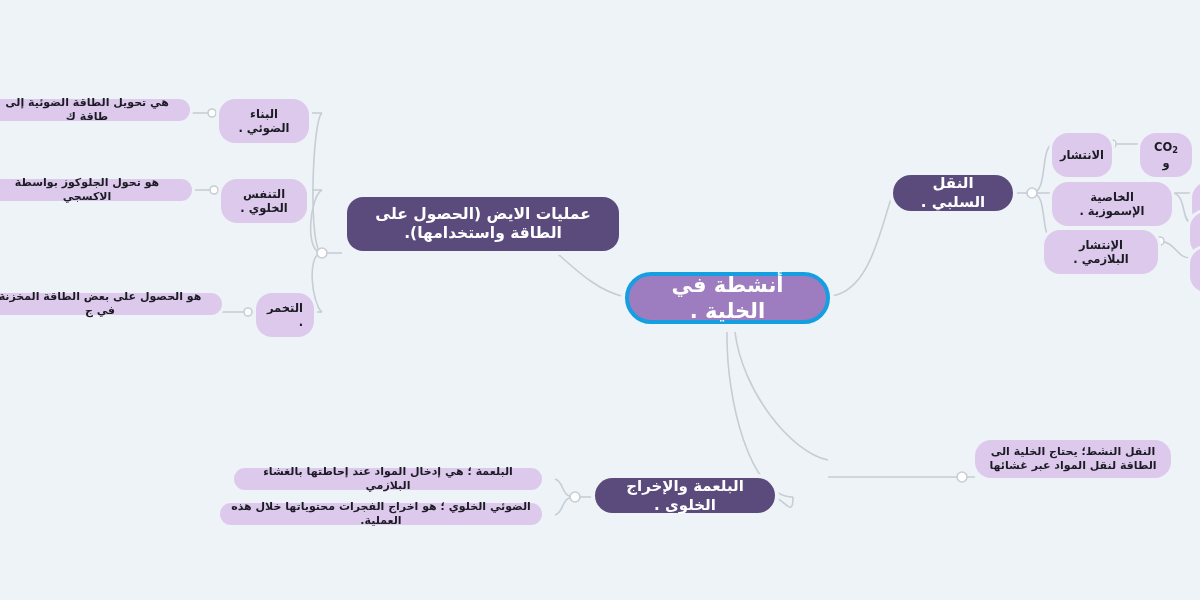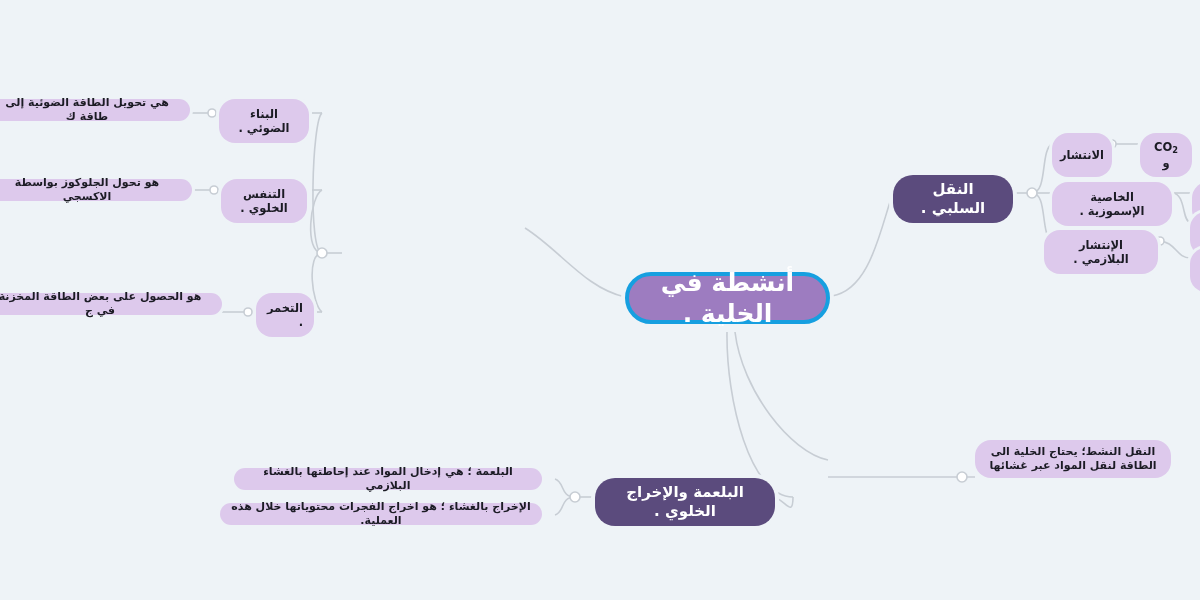--- a/index.html
+++ b/index.html
@@ -35,31 +35,31 @@
     line-height: 1.25;
     font-weight: bold;
     z-index: 5;
   }
   
   .node.root {
     background: #9d7cc0;
     border: 4px solid #169fe0;
     border-radius: 26px;
     color: #ffffff;
-    font-size: 25px;
+    font-size: 21px;
     padding: 0 14px;
     box-shadow: 0 0 0 4px #eef3f7;
   }
   
   .node.l1 {
     background: #5b4b7d;
     border-radius: 20px;
     color: #ffffff;
     font-size: 15px;
-    padding: 24px 14px;
+    padding: 12px 14px;
     box-shadow: 0 0 0 4px #eef3f7;
   }
   .node.l1.wide { font-size: 15.5px; }
   
   .node.l2 {
     background: #ddc9ec;
     border-radius: 16px;
     color: #1b1b24;
     font-size: 11.5px;
     padding: 22px 11px;
@@ -133,20 +133,21 @@
       <circle cx="1032" cy="193" r="5"></circle>
       <circle cx="1112" cy="144" r="4"></circle>
       <circle cx="1160" cy="241" r="4"></circle>
       <circle cx="962" cy="477" r="5"></circle>
       <circle cx="575" cy="497" r="5"></circle>
     </g>
   </svg>
 
   <div class="node root" style="left:625px; top:272px; width:205px; height:52px;">أنشطة في الخلية .</div>
 
+  <div class="node l1 wide" style="left:347px; top:197px; width:272px; height:54px; border-radius:16px;">عمليات الايض (الحصول على الطاقة واستخدامها).</div>
 
   <div class="node l2" style="left:219px; top:99px; width:90px; height:22px;">البناء الضوئي .</div>
   <div class="node l3 clip-right" style="left:-16px; top:99px; width:206px; height:22px;">هي تحويل الطاقة الضوئية إلى طاقة ك</div>
 
   <div class="node l2" style="left:221px; top:179px; width:86px; height:22px;">التنفس الخلوي .</div>
   <div class="node l3 clip-right" style="left:-18px; top:179px; width:210px; height:22px;">هو تحول الجلوكوز بواسطة الاكسجي</div>
 
   <div class="node l2" style="left:256px; top:293px; width:58px; height:22px;text-align:right;">التخمر .</div>
   <div class="node l3 clip-right" style="left:-22px; top:293px; width:244px; height:22px;">هو الحصول على بعض الطاقة المخزنة في ج</div>
 
@@ -161,15 +162,15 @@
   <div class="node l2 clip-right" style="left:1192px; top:182px; width:40px; height:22px;"></div>
   <div class="node l2 clip-right" style="left:1190px; top:212px; width:40px; height:22px;"></div>
 
   <div class="node l2" style="left:1044px; top:230px; width:114px; height:22px;">الإنتشار البلازمي .</div>
   <div class="node l2 clip-right" style="left:1190px; top:248px; width:40px; height:22px;"></div>
 
   <div class="node l3" style="left:975px; top:440px; width:196px; height:38px;text-align:center;">النقل النشط؛ يحتاج الخلية الى الطاقة لنقل المواد عبر غشائها</div>
 
   <div class="node l1" style="left:595px; top:478px; width:180px; height:35px;">البلعمة والإخراج الخلوي .</div>
   <div class="node l3" style="left:234px; top:468px; width:308px; height:22px;">البلعمة ؛ هي إدخال المواد عند إحاطتها بالغشاء البلازمي</div>
-  <div class="node l3" style="left:220px; top:503px; width:322px; height:22px;">الإخراج بالغشاء ؛ هو اخراج الفجرات محتوياتها خلال هذه العملية.</div>
+  <div class="node l3" style="left:220px; top:503px; width:322px; height:22px;">الضوئي الخلوي ؛ هو اخراج الفجرات محتوياتها خلال هذه العملية.</div>
 
 </div>
 
 </body></html>

